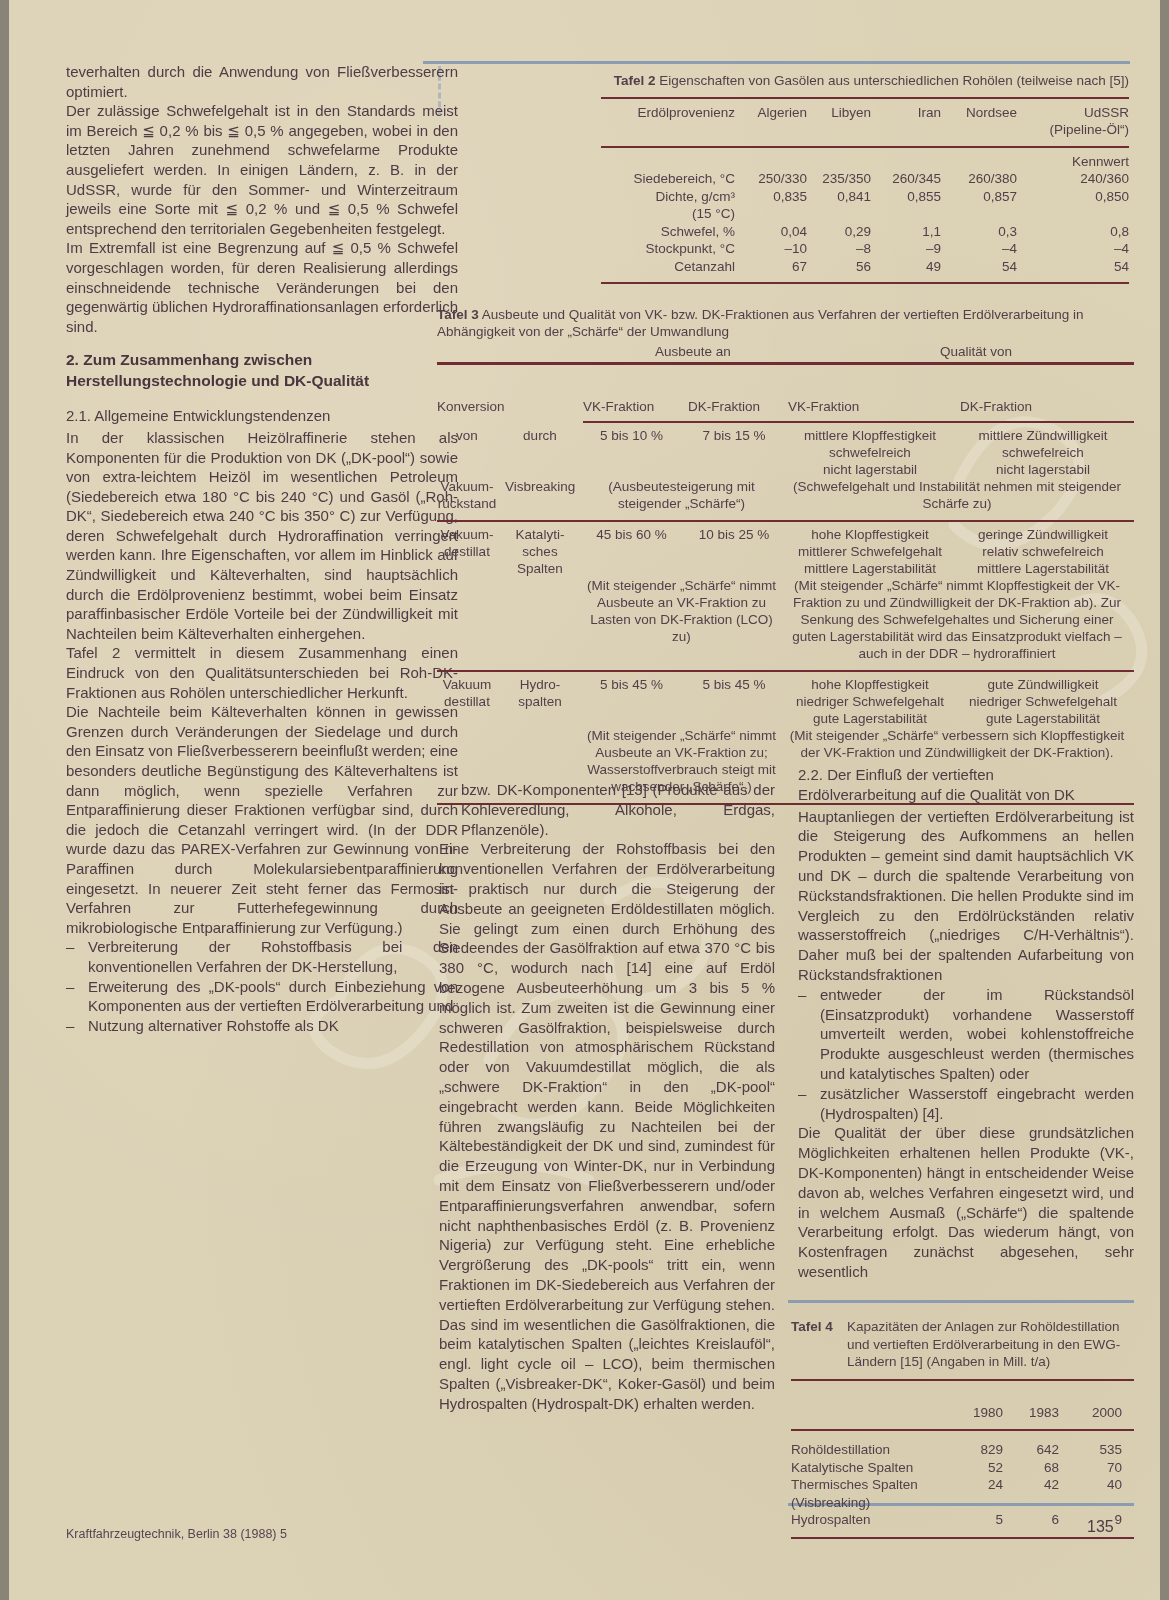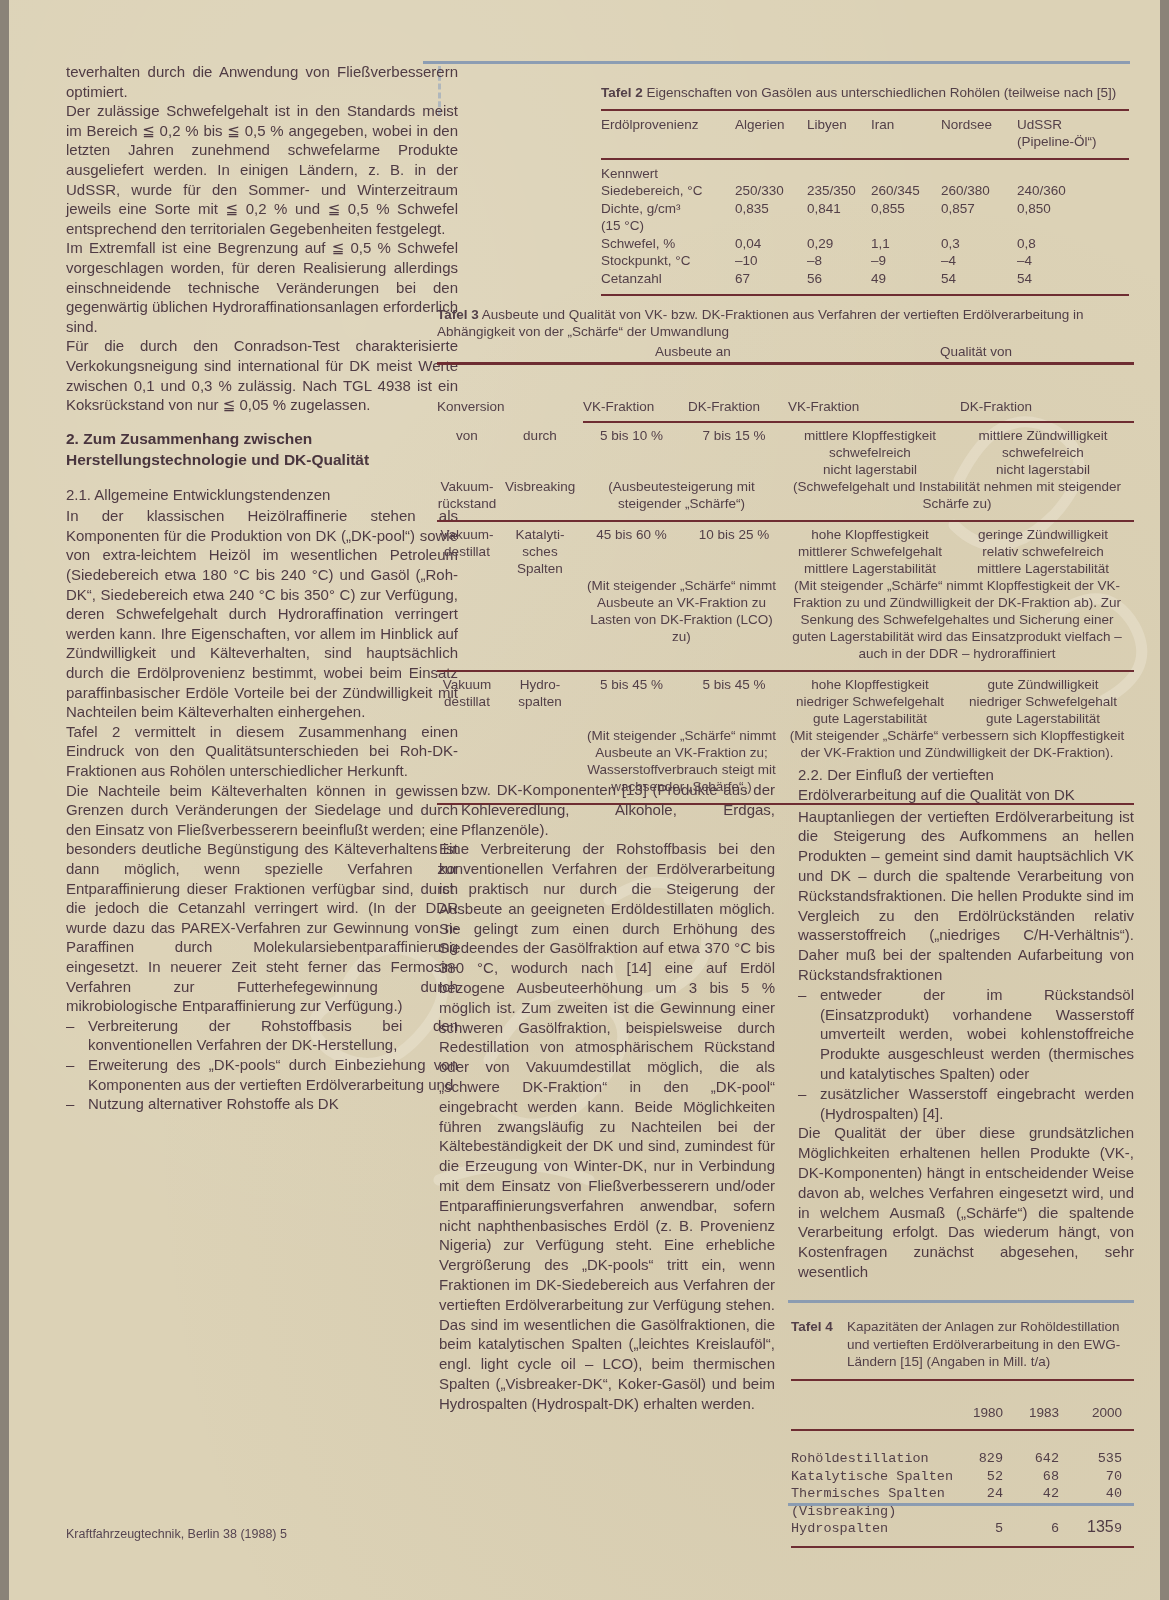--- a/index.html
+++ b/index.html
@@ -27,21 +27,21 @@
   
   .rule-b { position:absolute; height:3px; background:#7e93b1; opacity:.85; }
   .vdash  { position:absolute; left:429px; top:66px; height:50px; width:0; border-left:3px dashed #8aa0bd; opacity:.55; }
   .rm2 { border-top:2px solid #6e2d32; }
   .rm3 { border-top:3px solid #6e2d32; }
   
   .tbl { position:absolute; font-size:13.5px; line-height:17px; color:#523f48; }
   .tbl .b { font-weight:700; }
   .pl { white-space:pre-line; }
   
-  .t2 { left:592px; top:84px; width:528px; line-height:17.5px; }
+  .t2 { left:592px; top:72px; width:528px; line-height:17.5px;text-align:right; }
   .t2 .title { margin-bottom:7px; }
   .t2-grid { display:grid; grid-template-columns:134px 72px 64px 70px 76px 1fr; }
   .t2 .hdr { padding:5px 0 7px 0; }
   .t2 .body { padding:5px 0 7px 0; }
   
   .t3 { left:428px; top:306px; width:697px; }
   .t3 .title { margin-bottom:3px; }
   .t3-groups { position:relative; height:19px; }
   .t3-ga { position:absolute; left:218px; }
   .t3-gq { position:absolute; left:503px; }
@@ -53,21 +53,21 @@
   .t3 .prule { margin-left:146px; }
   .t3-row { padding:4px 0 8px 0;text-align:center; }
   .t3-row > div { padding-right:8px; }
   
   .t4 { left:782px; top:1318px; width:343px; line-height:17.5px; }
   .t4-title { display:flex; margin-bottom:8px; }
   .t4-title .b { flex:none; width:56px; }
   .t4-grid { display:grid; grid-template-columns:168px 56px 56px 1fr; }
   .t4 .num { text-align:right; padding-right:12px; }
   .t4 .yrs { padding:23px 0 8px 0; }
-  .t4 .body { padding:19px 0 8px 0;font-family:Liberation Mono, monospace; }
+  .t4 .body { padding:10px 0 8px 0; }
   
   .footer { position:absolute; left:57px; top:1527px; font-size:12.5px; color:#564551; }
   .pagenum { position:absolute; left:1078px; top:1518px; font-size:16px; color:#4f3b44; }
   
   .wm { position:absolute; left:0; top:0; pointer-events:none; }
 </style>
 </head>
 <body>
 
 <div class="page">
@@ -85,21 +85,20 @@
 
   <div class="rule-b" style="left:414px; top:61px; width:707px;"></div>
   <div class="vdash"></div>
   <div class="rule-b" style="left:779px; top:1300px; width:346px;"></div>
   <div class="rule-b" style="left:779px; top:1503px; width:346px;"></div>
 
   <div class="leftcol">
     <p class="para">teverhalten durch die Anwendung von Fließverbesserern optimiert.</p>
     <p class="para">Der zulässige Schwefelgehalt ist in den Standards meist im Bereich ≦ 0,2 % bis ≦ 0,5 % angegeben, wobei in den letzten Jahren zunehmend schwefelarme Produkte ausgeliefert werden. In einigen Ländern, z. B. in der UdSSR, wurde für den Sommer- und Winterzeitraum jeweils eine Sorte mit ≦ 0,2 % und ≦ 0,5 % Schwefel entsprechend den territorialen Gegebenheiten festgelegt.</p>
     <p class="para">Im Extremfall ist eine Begrenzung auf ≦ 0,5 % Schwefel vorgeschlagen worden, für deren Realisierung allerdings einschneidende technische Veränderungen bei den gegenwärtig üblichen Hydroraffinationsanlagen erforderlich sind.</p>
-    <p class="para">Für die durch den Conradson-Test charakterisierte Verkokungsneigung sind international für DK meist Werte zwischen 0,1 und 0,3 % zulässig. Nach TGL 4938 ist ein Koksrückstand von nur ≦ 0,05 % zugelassen.</p>
     <div class="h-bold">2. Zum Zusammenhang zwischen
 Herstellungstechnologie und DK-Qualität</div>
     <div class="h-ital">2.1. Allgemeine Entwicklungstendenzen</div>
     <p class="para">In der klassischen Heizölraffinerie stehen als Komponenten für die Produktion von DK („DK-pool“) sowie von extra-leichtem Heizöl im wesentlichen Petroleum (Siedebereich etwa 180 °C bis 240 °C) und Gasöl („Roh-DK“, Siedebereich etwa 240 °C bis 350° C) zur Verfügung, deren Schwefelgehalt durch Hydroraffination verringert werden kann. Ihre Eigenschaften, vor allem im Hinblick auf Zündwilligkeit und Kälteverhalten, sind hauptsächlich durch die Erdölprovenienz bestimmt, wobei beim Einsatz paraffinbasischer Erdöle Vorteile bei der Zündwilligkeit mit Nachteilen beim Kälteverhalten einhergehen.</p>
     <p class="para">Tafel 2 vermittelt in diesem Zusammenhang einen Eindruck von den Qualitätsunterschieden bei Roh-DK-Fraktionen aus Rohölen unterschiedlicher Herkunft.</p>
     <p class="para">Die Nachteile beim Kälteverhalten können in gewissen Grenzen durch Veränderungen der Siedelage und durch den Einsatz von Fließverbesserern beeinflußt werden; eine besonders deutliche Begünstigung des Kälteverhaltens ist dann möglich, wenn spezielle Verfahren zur Entparaffinierung dieser Fraktionen verfügbar sind, durch die jedoch die Cetanzahl verringert wird. (In der DDR wurde dazu das PAREX-Verfahren zur Gewinnung von n-Paraffinen durch Molekularsiebentparaffinierung eingesetzt. In neuerer Zeit steht ferner das Fermosin-Verfahren zur Futterhefegewinnung durch mikrobiologische Entparaffinierung zur Verfügung.)</p>
     <div class="dash-row">
       <span class="dash-m">–</span>
       <span class="dash-t">Verbreiterung der Rohstoffbasis bei den konventionellen Verfahren der DK-Herstellung,</span>
     </div>

